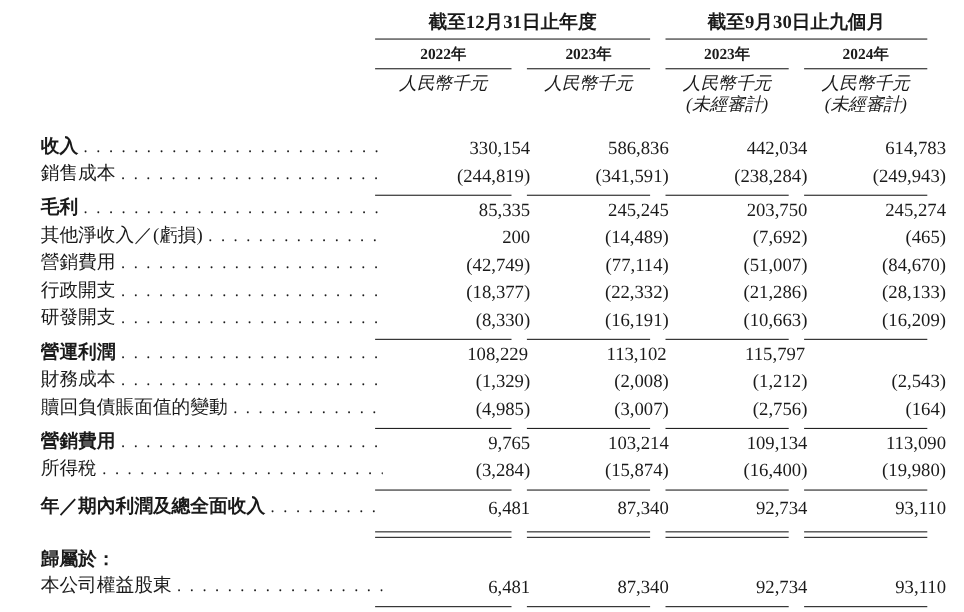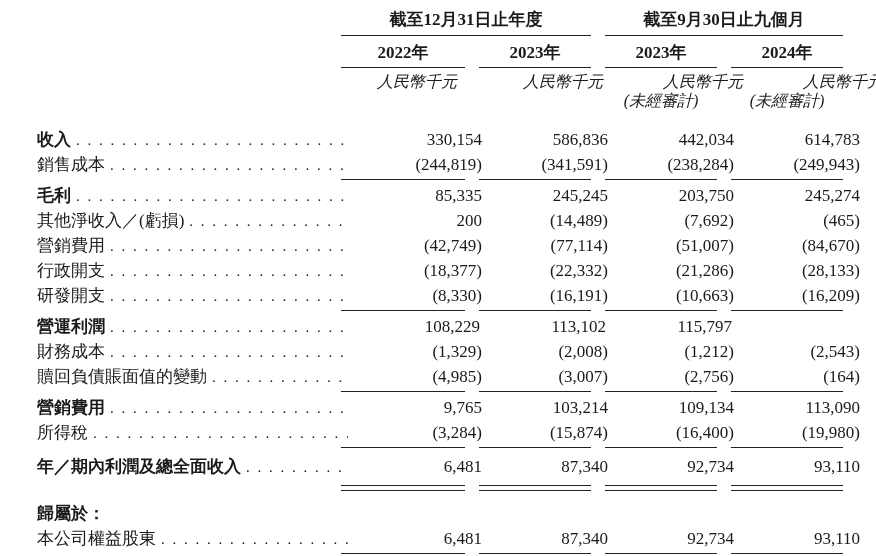--- a/index.html
+++ b/index.html
@@ -6,42 +6,42 @@
     margin: 0; padding: 0;
     width: 876px; height: 556px;
     background: #ffffff;
     overflow: hidden;
     font-family: "Liberation Serif", "DejaVu Serif", serif;
     color: #1a1a1a;
   }
   .page { padding: 6px 0 0 20px; box-sizing: border-box; }
 
   
-  .trow, .row, .rrow { display: flex; align-items: flex-start; }
+  .trow, .row, .rrow { display: flex; align-items: flex-end; }
 
   
   .lbl, .lbl-sp { width: 317px; flex: 0 0 317px; }
   .c  { text-align: right; font-size: 17px; }
   .c1 { width: 124px; flex: 0 0 124px; margin-left: 4px; }
   .c2, .c3, .c4 { width: 112px; flex: 0 0 112px; margin-left: 14px; }
 
   
   .grp {
     text-align: center; font-weight: bold; font-size: 17px;
     border-bottom: 1.5px solid #222; padding-bottom: 4px;
   }
   .g1 { width: 250px; flex: 0 0 250px; margin-left: 4px; }
   .g2 { width: 238px; flex: 0 0 238px; margin-left: 14px; }
   .groups { margin-top: 2px; }
   .years  { margin-top: 5px; }
   .yc {
-    text-align: center; font-weight: bold; font-size: 17px;
+    text-align: center; font-weight: bold; font-size: 14px;
     border-bottom: 1.5px solid #222; padding-bottom: 3px;
   }
-  .units  { margin-top: 4px; line-height: 19px; gap: 14px; }
+  .units  { margin-top: 4px; line-height: 19px; }
   .unaud  { line-height: 19px; }
   .uc { text-align: center; font-style: italic; font-size: 16px; }
 
   
   .row { height: 25px; line-height: 25px; font-size: 17px; margin-left: 17px; }
   .row.first { margin-top: 17px; }
   .row.pre-total { margin-top: 3px; }
   .row.section-gap { margin-top: 7px; }
   .lbl { display: flex; align-items: baseline; }
   .t { white-space: nowrap; }

